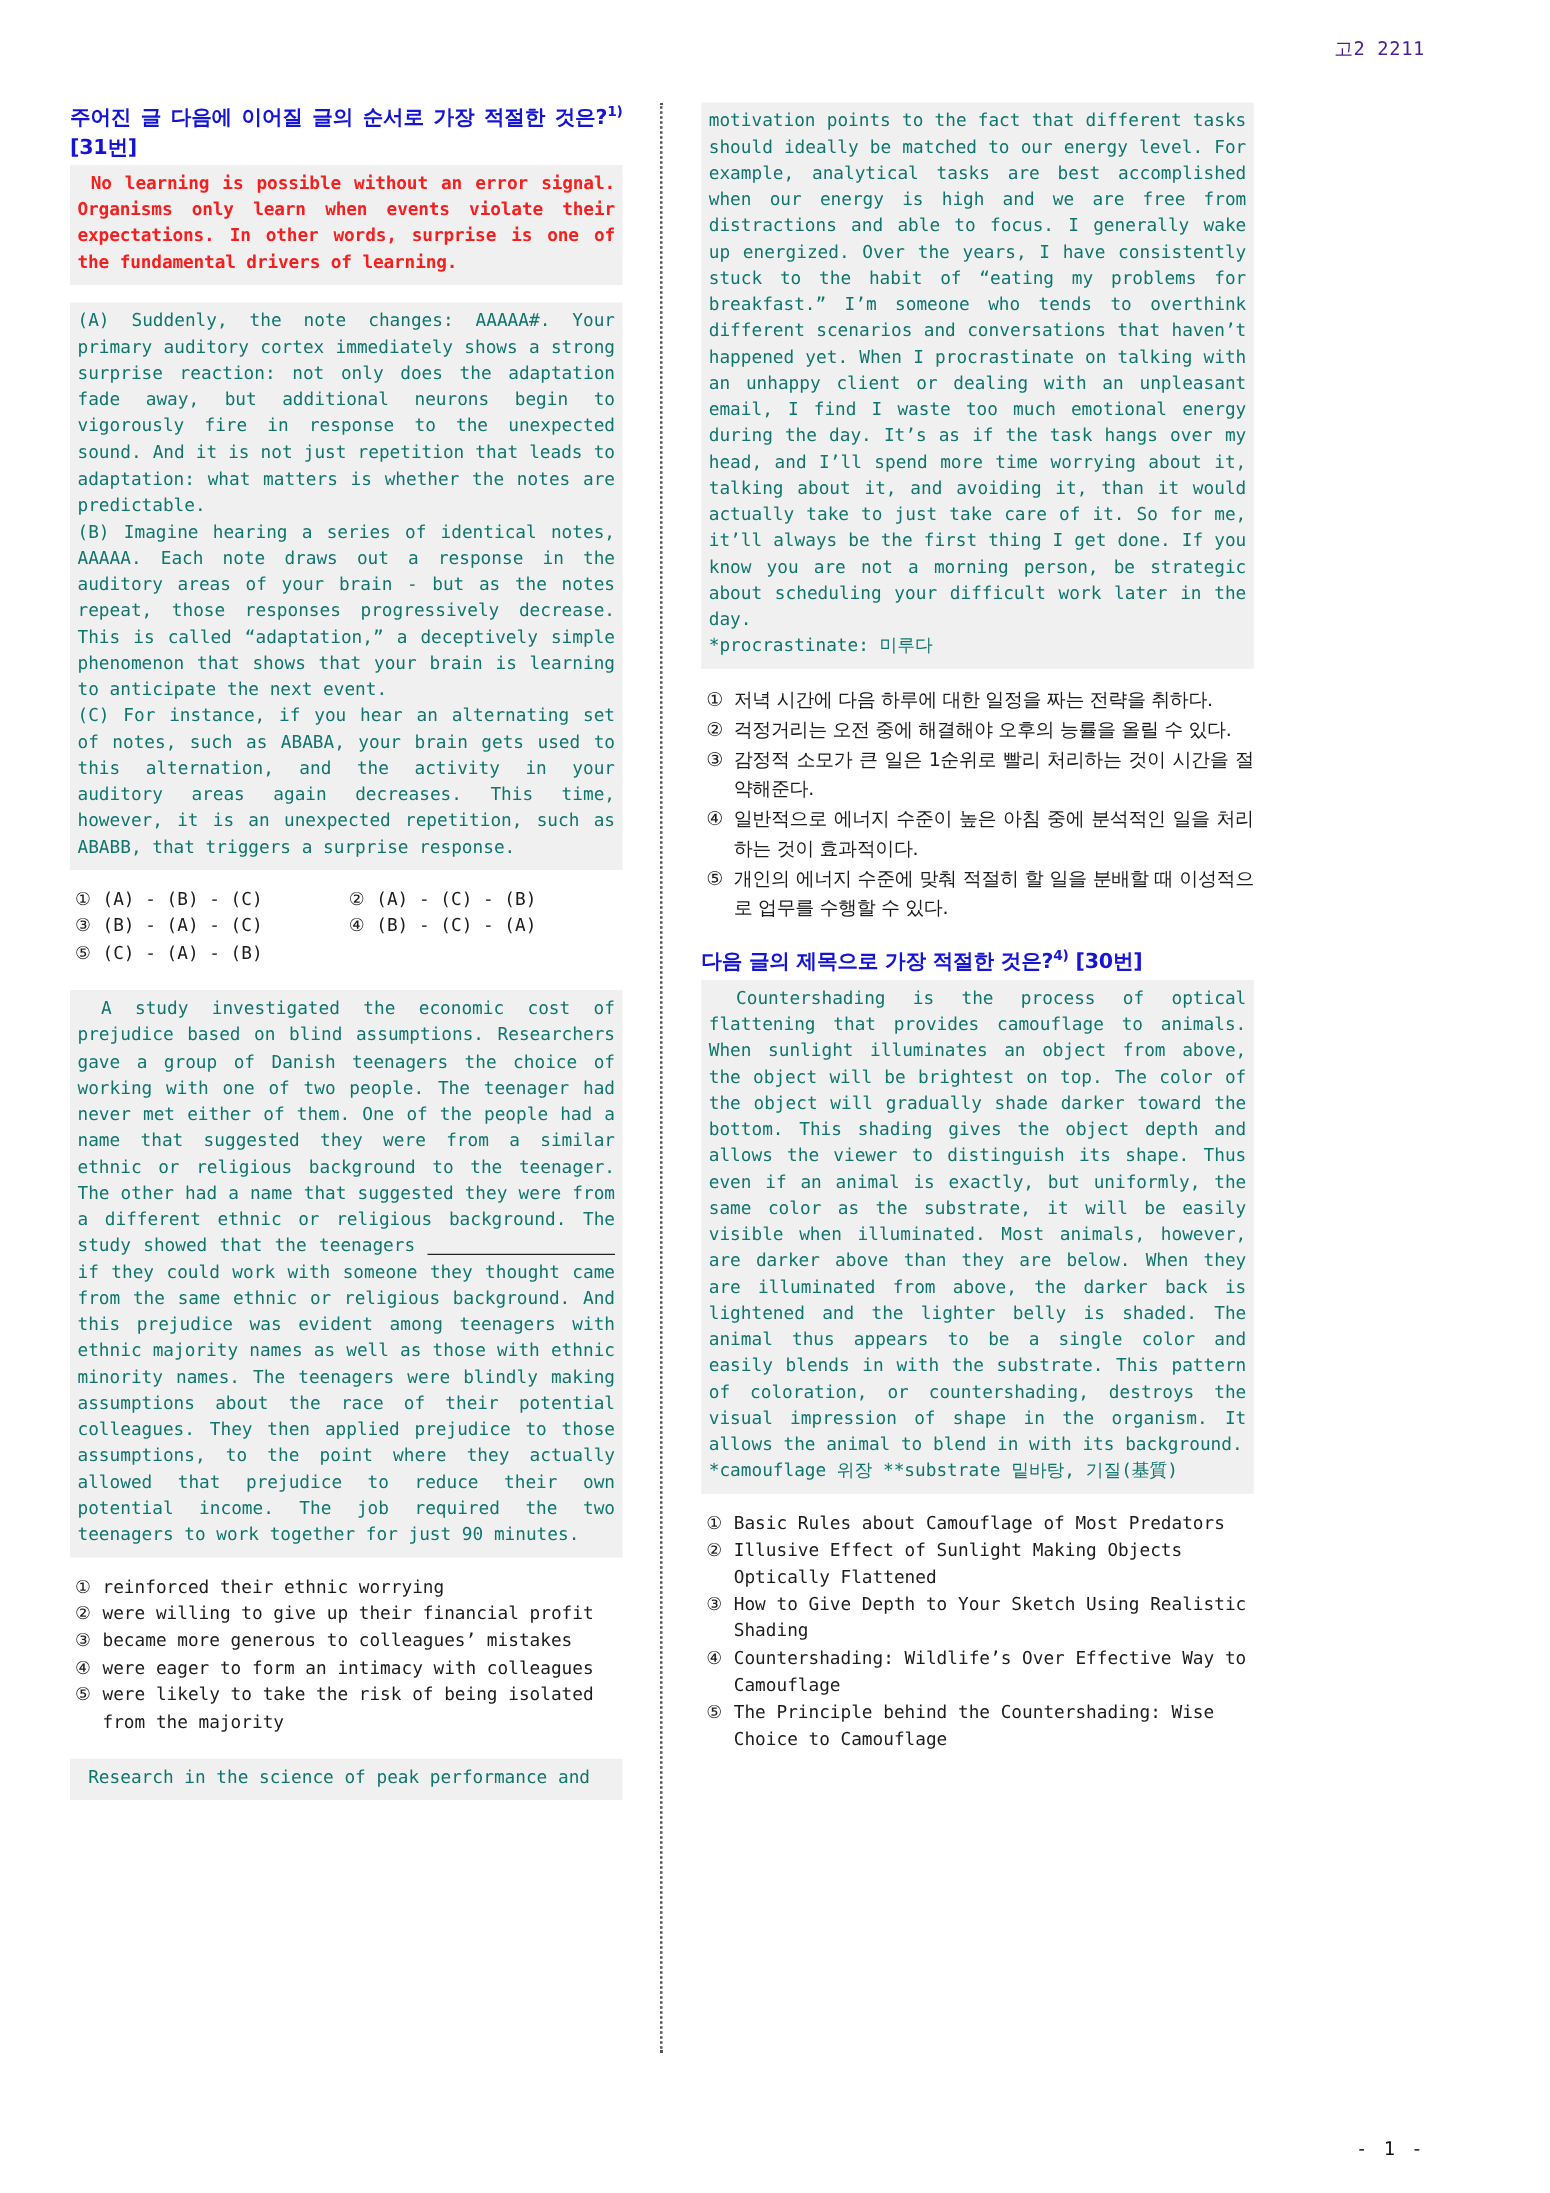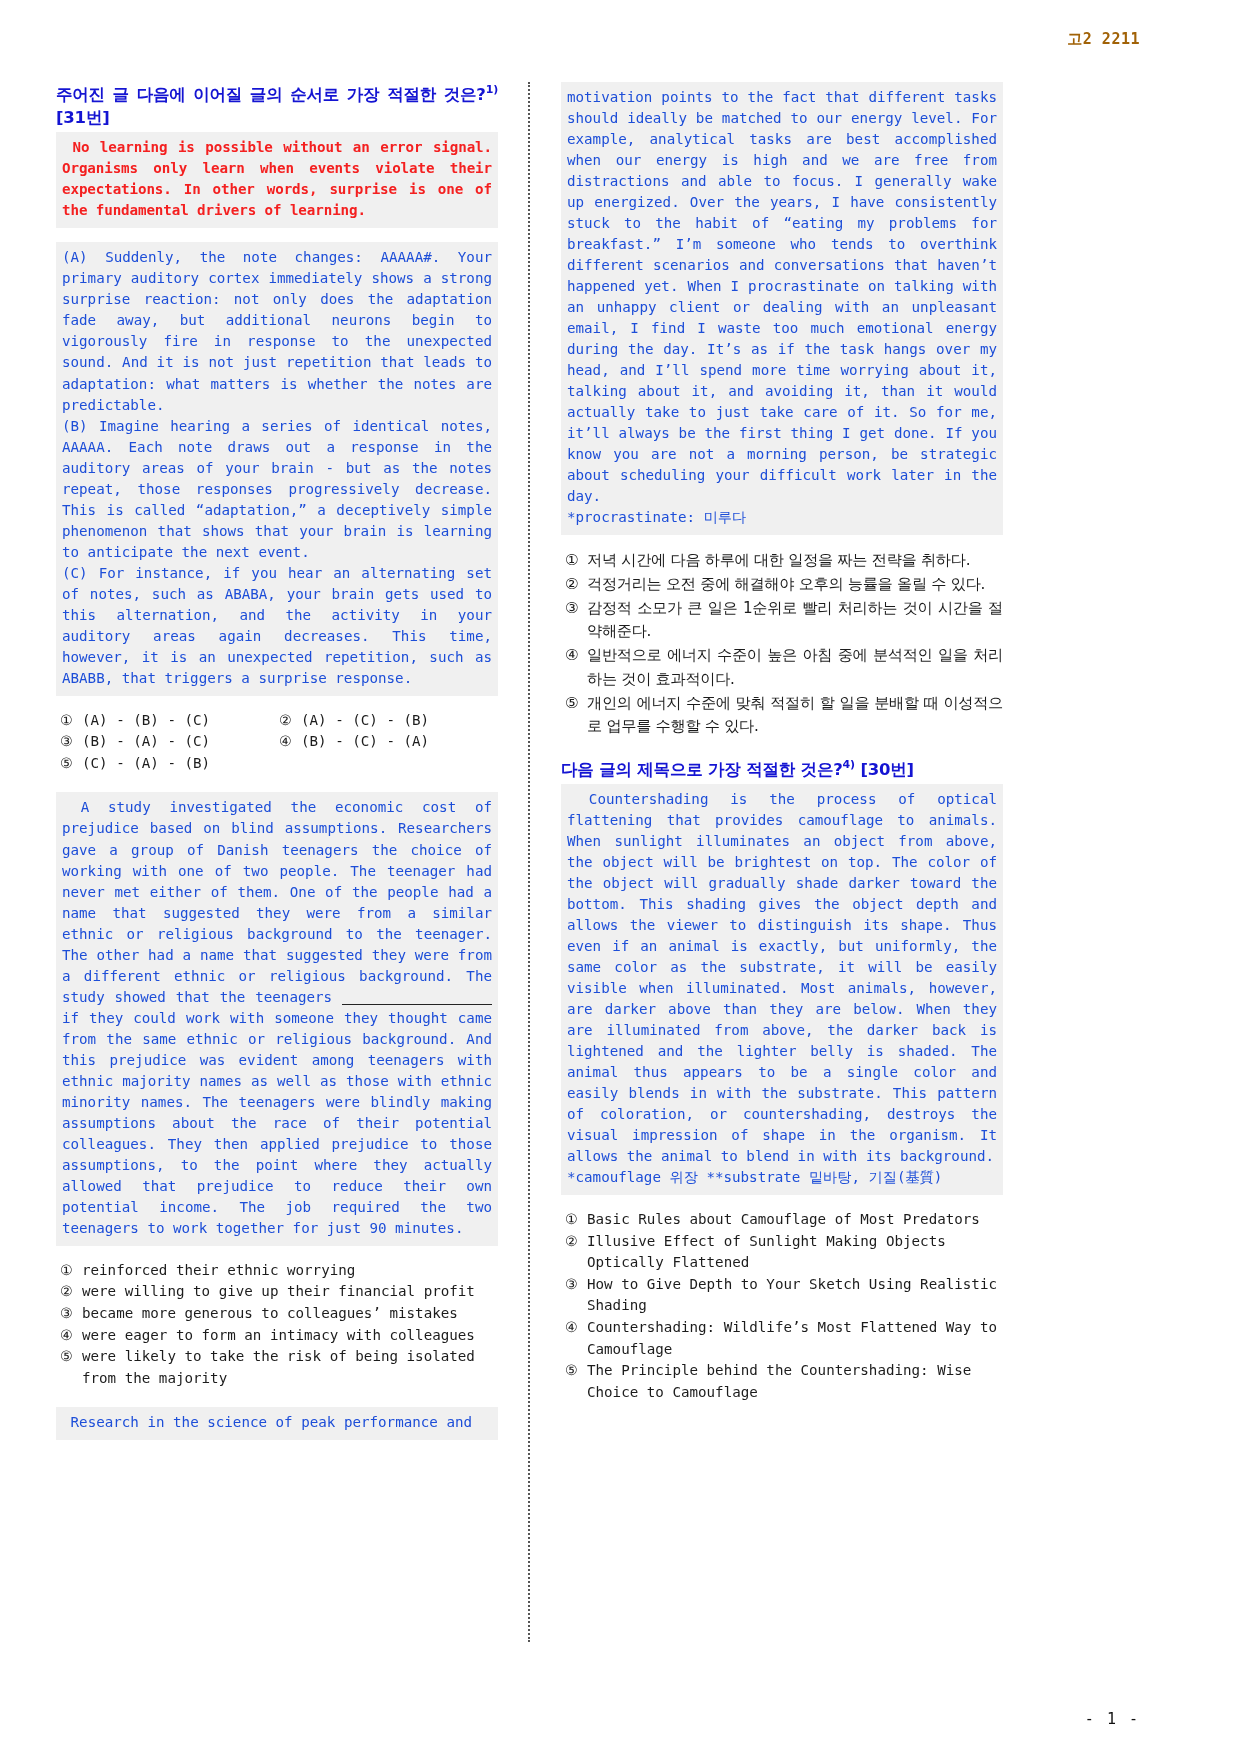--- a/index.html
+++ b/index.html
@@ -16,24 +16,24 @@
   }
   .page {
     position: relative;
     width: 1240px;
     height: 1754px;
     box-sizing: border-box;
     padding: 30px 56px 0 56px;
   }
   .header {
     text-align: right;
-    color: #a16207;
+    color: #4c1d95;
     font-family: "DejaVu Sans Mono", monospace;
     font-size: 15px;
-    font-weight: bold;
+    font-weight: normal;
     letter-spacing: 0.5px;
     padding-right: 44px;
     height: 24px;
   }
   .columns {
     display: flex;
     margin-top: 28px;
     height: 1560px;
   }
   .col {
@@ -63,21 +63,21 @@
     font-size: 11px;
     vertical-align: super;
     font-weight: bold;
   }
   .q-title .qnum {
     font-weight: bold;
   }
 
   .passage {
     background: #f0f0f0;
-    color: #1d4ed8;
+    color: #0f766e;
     font-family: "DejaVu Sans Mono", monospace;
     font-size: 14.2px;
     line-height: 1.48;
     text-align: justify;
     padding: 5px 6px 7px 6px;
     margin: 0 0 14px 0;
     box-sizing: border-box;
     white-space: pre-wrap;
     hyphens: none;
   }
@@ -256,21 +256,21 @@
         <div class="choice">
             <span class="mark">②</span>
             <span class="ctext">Illusive Effect of Sunlight Making Objects Optically Flattened</span>
           </div>
         <div class="choice">
             <span class="mark">③</span>
             <span class="ctext">How to Give Depth to Your Sketch Using Realistic Shading</span>
           </div>
         <div class="choice">
             <span class="mark">④</span>
-            <span class="ctext">Countershading: Wildlife’s Most Flattened Way to Camouflage</span>
+            <span class="ctext">Countershading: Wildlife’s Over Effective Way to Camouflage</span>
           </div>
         <div class="choice">
             <span class="mark">⑤</span>
             <span class="ctext">The Principle behind the Countershading: Wise Choice to Camouflage</span>
           </div>
       </div>
 
     </div>
   </div>
 

